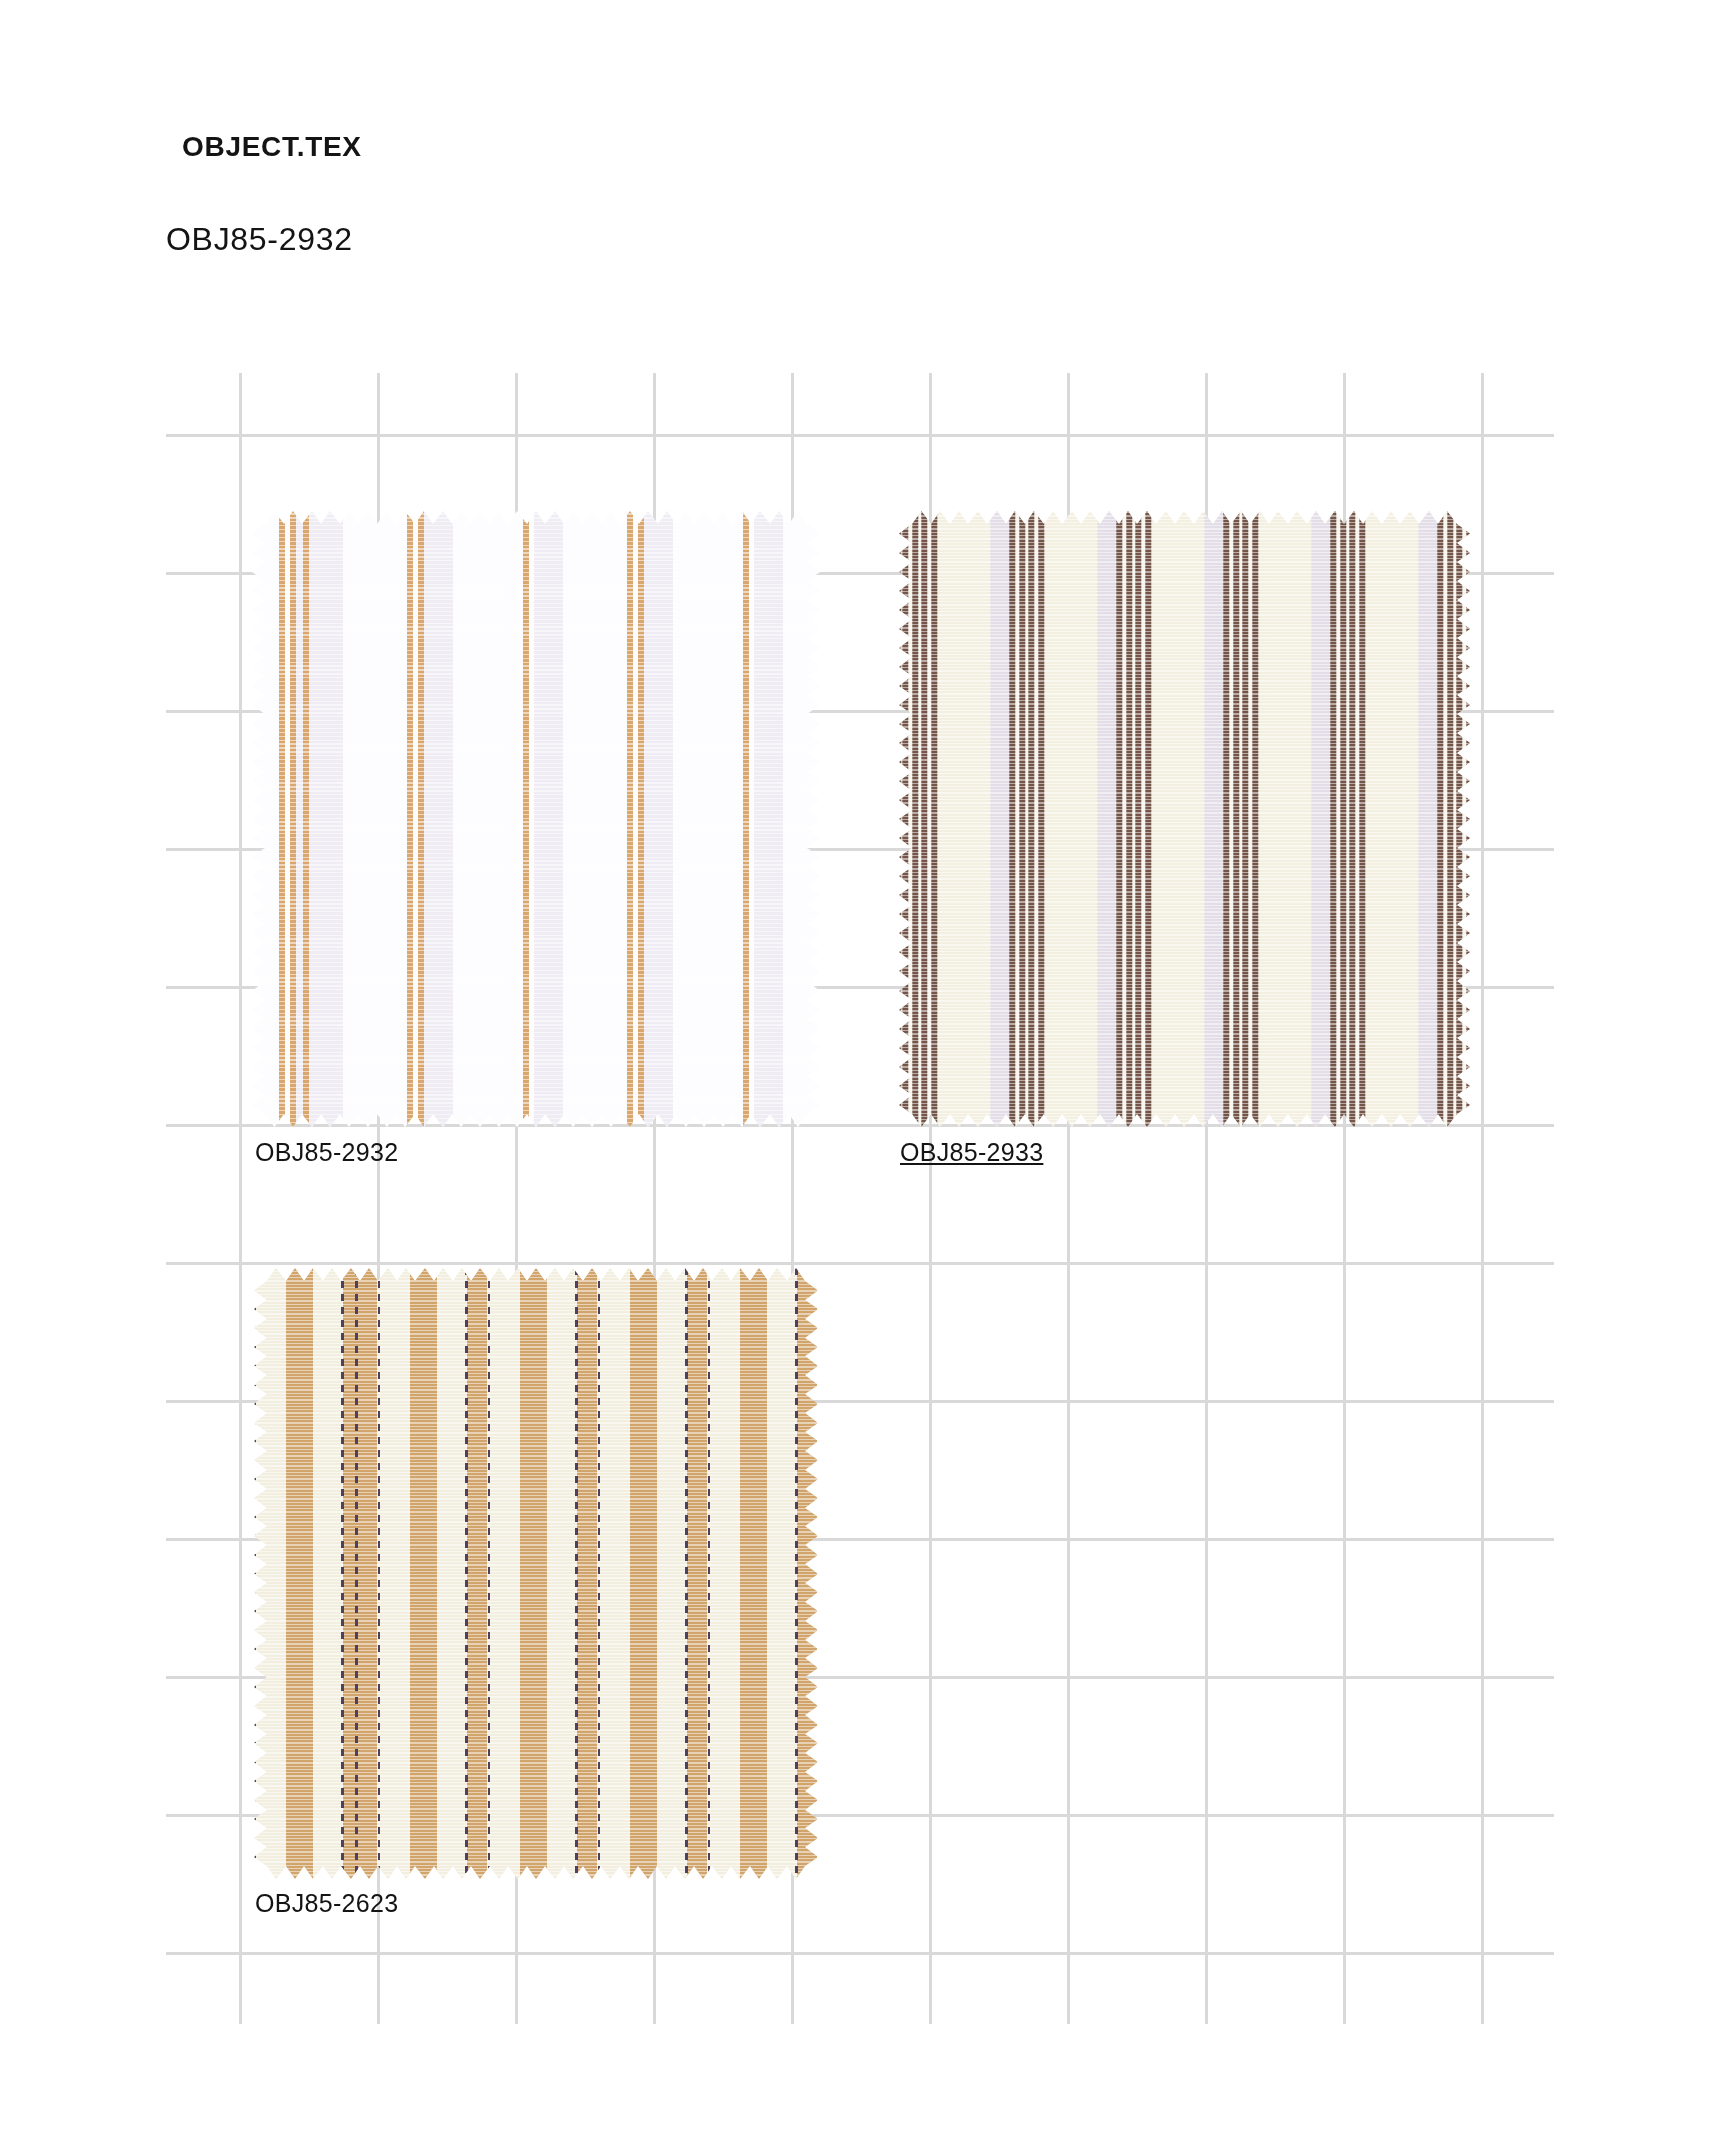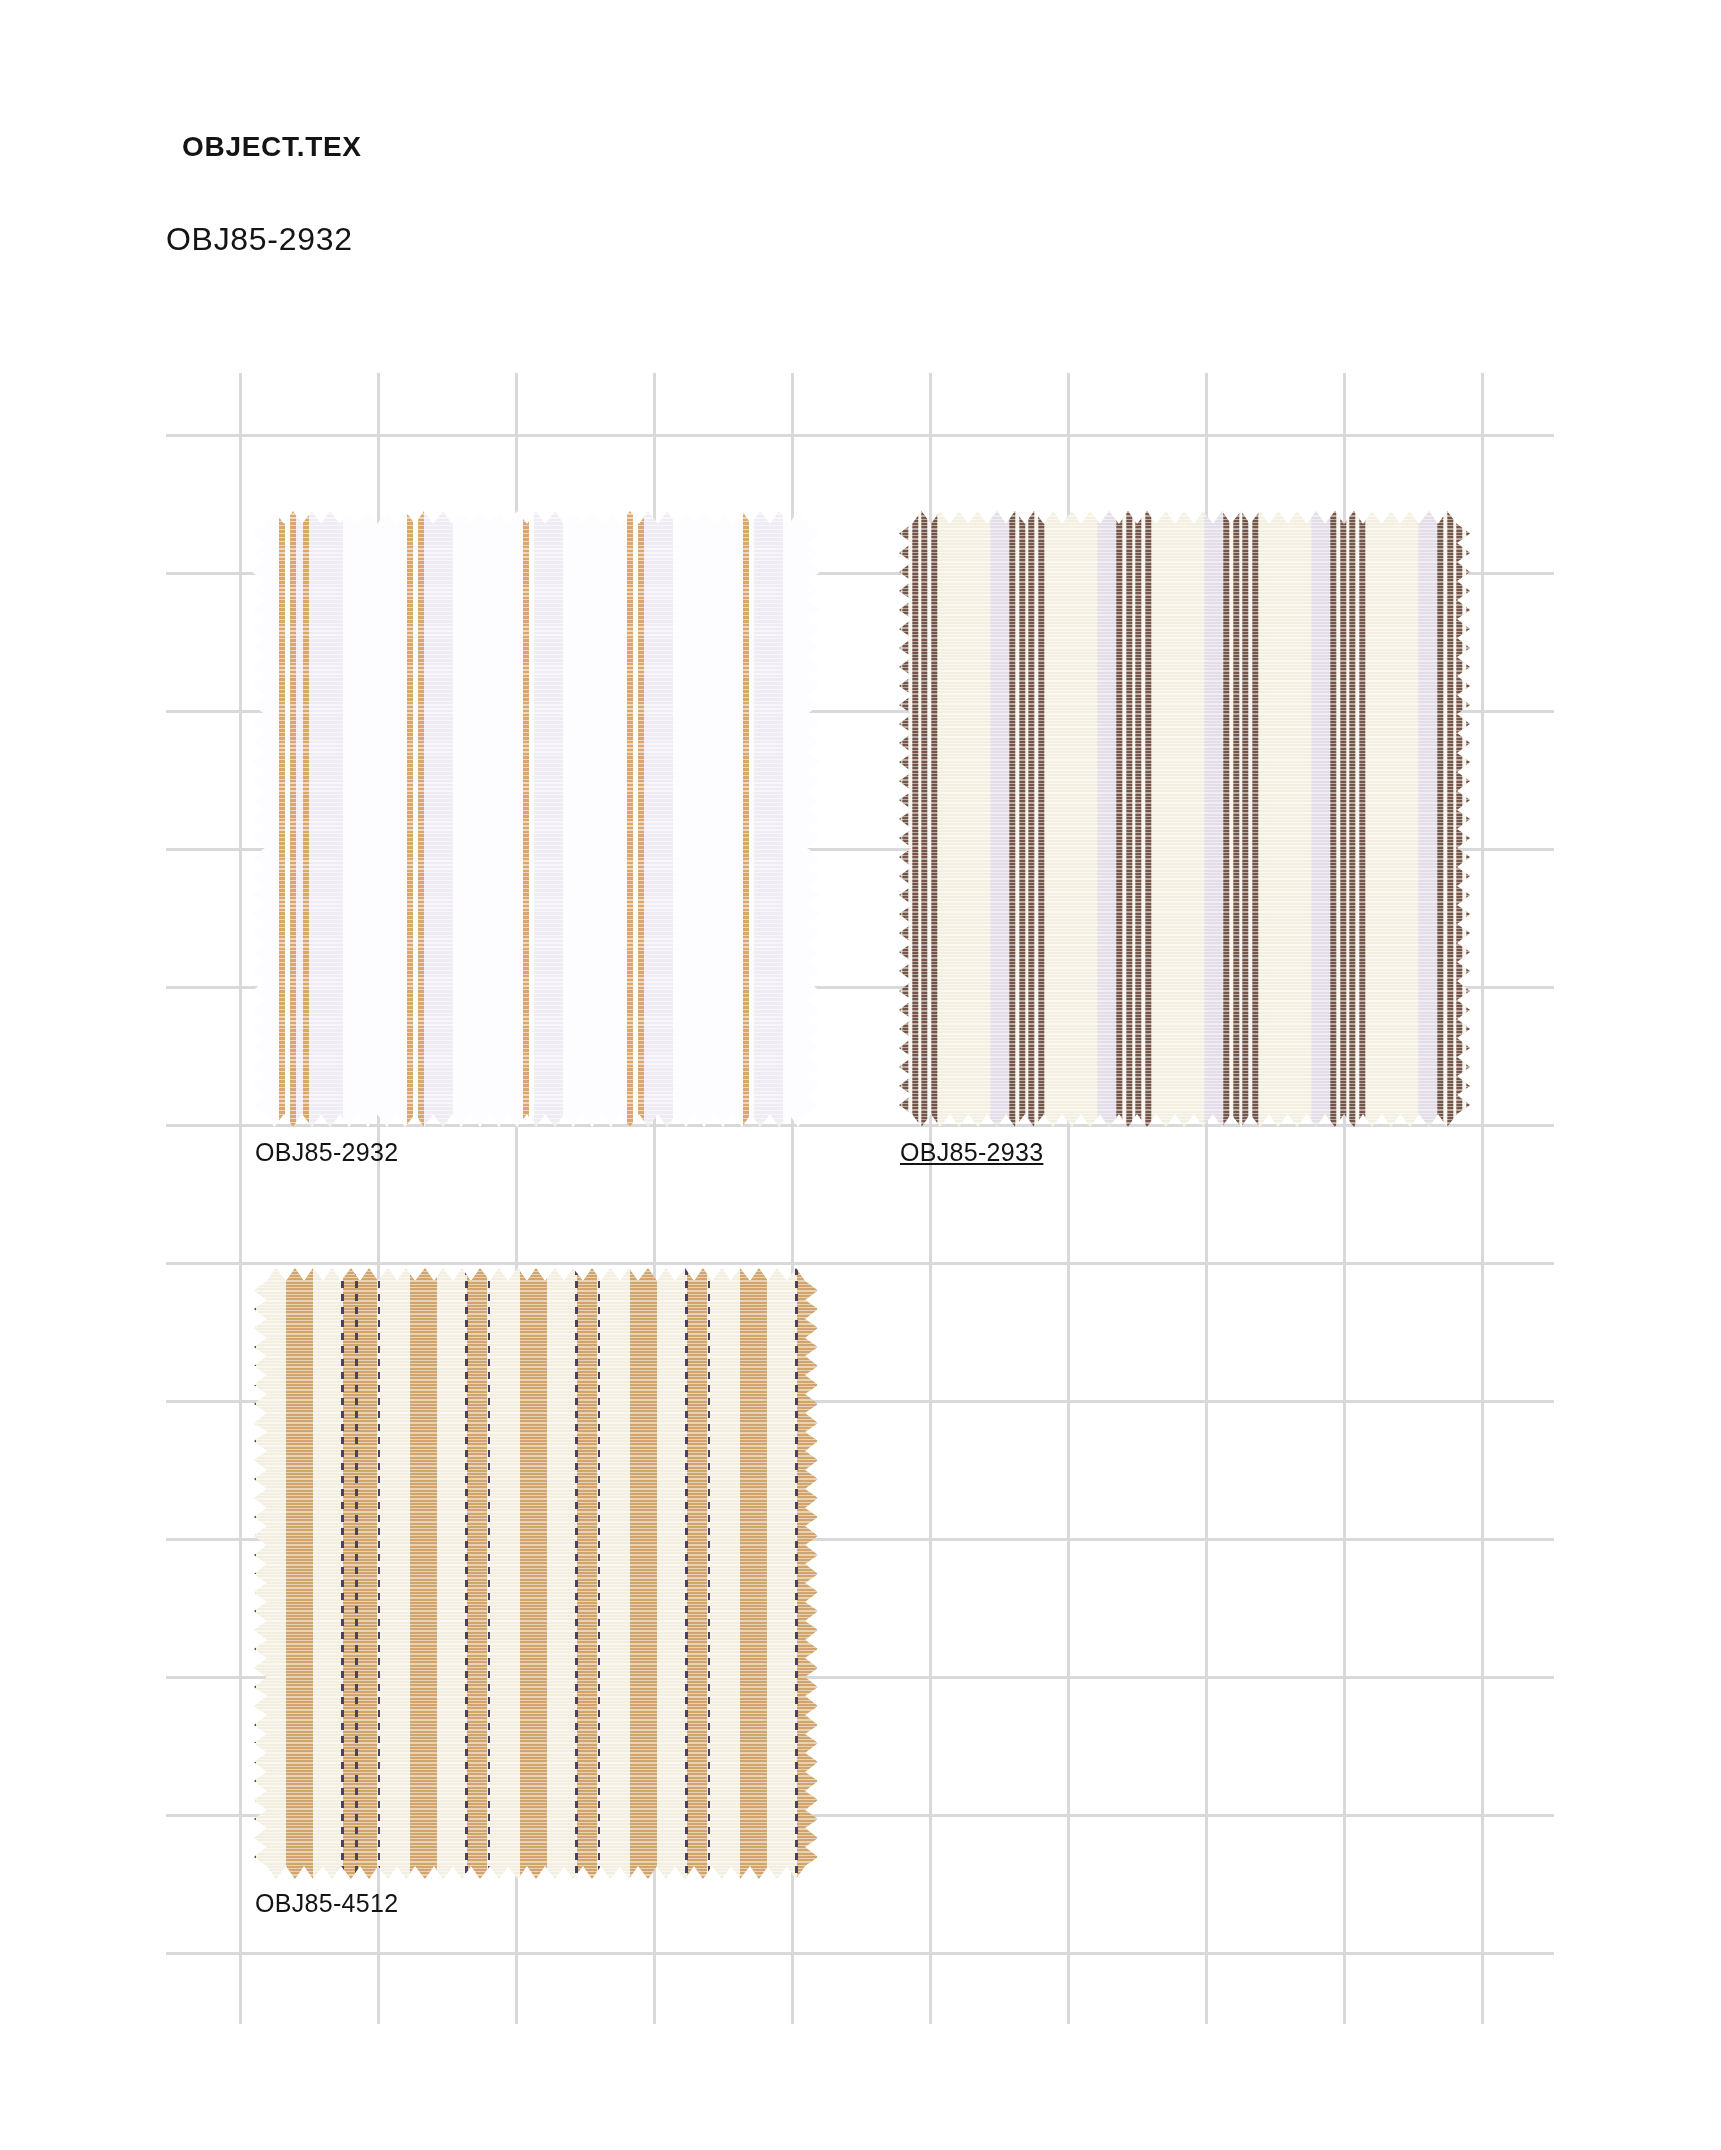--- a/index.html
+++ b/index.html
@@ -109,16 +109,16 @@
 
   <div class="grid-v"></div>
   <div class="grid-h"></div>
 
   <div class="swatch fab1" style="clip-path: polygon(13px 13px, 22.4px 0px, 32px 13px, 41px 0px, 50px 13px, 60px 0px, 69px 13px, 78px 0px, 88px 13px, 97px 0px, 106px 13px, 116px 0px, 125px 13px, 135px 0px, 144px 13px, 153px 0px, 163px 13px, 172px 0px, 181px 13px, 191px 0px, 200px 13px, 209px 0px, 219px 13px, 228px 0px, 237px 13px, 247px 0px, 256px 13px, 265px 0px, 275px 13px, 284px 0px, 293px 13px, 303px 0px, 312px 13px, 321px 0px, 331px 13px, 340px 0px, 350px 13px, 359px 0px, 368px 13px, 378px 0px, 387px 13px, 396px 0px, 406px 13px, 415px 0px, 424px 13px, 434px 0px, 443px 13px, 452px 0px, 462px 13px, 471px 0px, 480px 13px, 490px 0px, 499px 13px, 508px 0px, 518px 13px, 527px 0px, 537px 13px, 546px 0px, 555px 13px, 555px 13px, 568px 22.5px, 555px 32px, 568px 42px, 555px 51px, 568px 61px, 555px 70px, 568px 80px, 555px 89px, 568px 99px, 555px 108px, 568px 118px, 555px 127px, 568px 137px, 555px 146px, 568px 156px, 555px 165px, 568px 175px, 555px 184px, 568px 194px, 555px 203px, 568px 213px, 555px 222px, 568px 232px, 555px 242px, 568px 251px, 555px 261px, 568px 270px, 555px 280px, 568px 289px, 555px 299px, 568px 308px, 555px 318px, 568px 327px, 555px 337px, 568px 346px, 555px 356px, 568px 365px, 555px 375px, 568px 384px, 555px 394px, 568px 403px, 555px 413px, 568px 422px, 555px 432px, 568px 441px, 555px 451px, 568px 460px, 555px 470px, 568px 480px, 555px 489px, 568px 499px, 555px 508px, 568px 518px, 555px 527px, 568px 537px, 555px 546px, 568px 556px, 555px 565px, 568px 575px, 555px 584px, 568px 594px, 555px 603px, 555px 603px, 546px 616px, 537px 603px, 527px 616px, 518px 603px, 508px 616px, 499px 603px, 490px 616px, 480px 603px, 471px 616px, 462px 603px, 452px 616px, 443px 603px, 434px 616px, 424px 603px, 415px 616px, 406px 603px, 396px 616px, 387px 603px, 378px 616px, 368px 603px, 359px 616px, 350px 603px, 340px 616px, 331px 603px, 321px 616px, 312px 603px, 303px 616px, 293px 603px, 284px 616px, 275px 603px, 265px 616px, 256px 603px, 247px 616px, 237px 603px, 228px 616px, 219px 603px, 209px 616px, 200px 603px, 191px 616px, 181px 603px, 172px 616px, 163px 603px, 153px 616px, 144px 603px, 135px 616px, 125px 603px, 116px 616px, 106px 603px, 97px 616px, 88px 603px, 78px 616px, 69px 603px, 60px 616px, 50px 603px, 41px 616px, 32px 603px, 22.4px 616px, 13px 603px, 13px 603px, 0px 594px, 13px 584px, 0px 575px, 13px 565px, 0px 556px, 13px 546px, 0px 537px, 13px 527px, 0px 518px, 13px 508px, 0px 499px, 13px 489px, 0px 480px, 13px 470px, 0px 460px, 13px 451px, 0px 441px, 13px 432px, 0px 422px, 13px 413px, 0px 403px, 13px 394px, 0px 384px, 13px 375px, 0px 365px, 13px 356px, 0px 346px, 13px 337px, 0px 327px, 13px 318px, 0px 308px, 13px 299px, 0px 289px, 13px 280px, 0px 270px, 13px 261px, 0px 251px, 13px 242px, 0px 232px, 13px 222px, 0px 213px, 13px 203px, 0px 194px, 13px 184px, 0px 175px, 13px 165px, 0px 156px, 13px 146px, 0px 137px, 13px 127px, 0px 118px, 13px 108px, 0px 99px, 13px 89px, 0px 80px, 13px 70px, 0px 61px, 13px 51px, 0px 42px, 13px 32px, 0px 22.5px, 13px 13px);"></div>
   <div class="swatch fab2" style="clip-path: polygon(13px 13px, 22.4px 0px, 32px 13px, 41px 0px, 51px 13px, 60px 0px, 69px 13px, 79px 0px, 88px 13px, 98px 0px, 107px 13px, 116px 0px, 126px 13px, 135px 0px, 145px 13px, 154px 0px, 163px 13px, 173px 0px, 182px 13px, 191px 0px, 201px 13px, 210px 0px, 220px 13px, 229px 0px, 238px 13px, 248px 0px, 257px 13px, 267px 0px, 276px 13px, 285px 0px, 295px 13px, 304px 0px, 314px 13px, 323px 0px, 332px 13px, 342px 0px, 351px 13px, 361px 0px, 370px 13px, 379px 0px, 389px 13px, 398px 0px, 408px 13px, 417px 0px, 426px 13px, 436px 0px, 445px 13px, 455px 0px, 464px 13px, 473px 0px, 483px 13px, 492px 0px, 501px 13px, 511px 0px, 520px 13px, 530px 0px, 539px 13px, 548px 0px, 558px 13px, 558px 13px, 571px 22.5px, 558px 32px, 571px 42px, 558px 51px, 571px 61px, 558px 70px, 571px 80px, 558px 89px, 571px 99px, 558px 108px, 571px 118px, 558px 127px, 571px 137px, 558px 146px, 571px 156px, 558px 165px, 571px 175px, 558px 184px, 571px 194px, 558px 203px, 571px 213px, 558px 222px, 571px 232px, 558px 242px, 571px 251px, 558px 261px, 571px 270px, 558px 280px, 571px 289px, 558px 299px, 571px 308px, 558px 318px, 571px 327px, 558px 337px, 571px 346px, 558px 356px, 571px 365px, 558px 375px, 571px 384px, 558px 394px, 571px 403px, 558px 413px, 571px 422px, 558px 432px, 571px 441px, 558px 451px, 571px 460px, 558px 470px, 571px 480px, 558px 489px, 571px 499px, 558px 508px, 571px 518px, 558px 527px, 571px 537px, 558px 546px, 571px 556px, 558px 565px, 571px 575px, 558px 584px, 571px 594px, 558px 603px, 558px 603px, 548px 616px, 539px 603px, 530px 616px, 520px 603px, 511px 616px, 501px 603px, 492px 616px, 483px 603px, 473px 616px, 464px 603px, 455px 616px, 445px 603px, 436px 616px, 426px 603px, 417px 616px, 408px 603px, 398px 616px, 389px 603px, 379px 616px, 370px 603px, 361px 616px, 351px 603px, 342px 616px, 332px 603px, 323px 616px, 314px 603px, 304px 616px, 295px 603px, 285px 616px, 276px 603px, 267px 616px, 257px 603px, 248px 616px, 238px 603px, 229px 616px, 220px 603px, 210px 616px, 201px 603px, 191px 616px, 182px 603px, 173px 616px, 163px 603px, 154px 616px, 145px 603px, 135px 616px, 126px 603px, 116px 616px, 107px 603px, 98px 616px, 88px 603px, 79px 616px, 69px 603px, 60px 616px, 51px 603px, 41px 616px, 32px 603px, 22.4px 616px, 13px 603px, 13px 603px, 0px 594px, 13px 584px, 0px 575px, 13px 565px, 0px 556px, 13px 546px, 0px 537px, 13px 527px, 0px 518px, 13px 508px, 0px 499px, 13px 489px, 0px 480px, 13px 470px, 0px 460px, 13px 451px, 0px 441px, 13px 432px, 0px 422px, 13px 413px, 0px 403px, 13px 394px, 0px 384px, 13px 375px, 0px 365px, 13px 356px, 0px 346px, 13px 337px, 0px 327px, 13px 318px, 0px 308px, 13px 299px, 0px 289px, 13px 280px, 0px 270px, 13px 261px, 0px 251px, 13px 242px, 0px 232px, 13px 222px, 0px 213px, 13px 203px, 0px 194px, 13px 184px, 0px 175px, 13px 165px, 0px 156px, 13px 146px, 0px 137px, 13px 127px, 0px 118px, 13px 108px, 0px 99px, 13px 89px, 0px 80px, 13px 70px, 0px 61px, 13px 51px, 0px 42px, 13px 32px, 0px 22.5px, 13px 13px);"></div>
   <div class="swatch fab3" style="clip-path: polygon(13px 13px, 22px 0px, 32px 13px, 41px 0px, 50px 13px, 59px 0px, 69px 13px, 78px 0px, 87px 13px, 97px 0px, 106px 13px, 115px 0px, 124px 13px, 134px 0px, 143px 13px, 152px 0px, 161px 13px, 171px 0px, 180px 13px, 189px 0px, 199px 13px, 208px 0px, 217px 13px, 226px 0px, 236px 13px, 245px 0px, 254px 13px, 264px 0px, 273px 13px, 282px 0px, 291px 13px, 301px 0px, 310px 13px, 319px 0px, 329px 13px, 338px 0px, 347px 13px, 356px 0px, 366px 13px, 375px 0px, 384px 13px, 394px 0px, 403px 13px, 412px 0px, 421px 13px, 431px 0px, 440px 13px, 449px 0px, 458px 13px, 468px 0px, 477px 13px, 486px 0px, 496px 13px, 505px 0px, 514px 13px, 523px 0px, 533px 13px, 542px 0px, 551px 13px, 551px 13px, 564px 22.4px, 551px 32px, 564px 41px, 551px 51px, 564px 60px, 551px 70px, 564px 79px, 551px 88px, 564px 98px, 551px 107px, 564px 117px, 551px 126px, 564px 136px, 551px 145px, 564px 155px, 551px 164px, 564px 173px, 551px 183px, 564px 192px, 551px 202px, 564px 211px, 551px 221px, 564px 230px, 551px 240px, 564px 249px, 551px 258px, 564px 268px, 551px 277px, 564px 287px, 551px 296px, 564px 306px, 551px 315px, 564px 324px, 551px 334px, 564px 343px, 551px 353px, 564px 362px, 551px 372px, 564px 381px, 551px 390px, 564px 400px, 551px 409px, 564px 419px, 551px 428px, 564px 438px, 551px 447px, 564px 457px, 551px 466px, 564px 475px, 551px 485px, 564px 494px, 551px 504px, 564px 513px, 551px 523px, 564px 532px, 551px 542px, 564px 551px, 551px 560px, 564px 570px, 551px 579px, 564px 589px, 551px 598px, 551px 598px, 542px 611px, 533px 598px, 523px 611px, 514px 598px, 505px 611px, 496px 598px, 486px 611px, 477px 598px, 468px 611px, 458px 598px, 449px 611px, 440px 598px, 431px 611px, 421px 598px, 412px 611px, 403px 598px, 394px 611px, 384px 598px, 375px 611px, 366px 598px, 356px 611px, 347px 598px, 338px 611px, 329px 598px, 319px 611px, 310px 598px, 301px 611px, 291px 598px, 282px 611px, 273px 598px, 264px 611px, 254px 598px, 245px 611px, 236px 598px, 226px 611px, 217px 598px, 208px 611px, 199px 598px, 189px 611px, 180px 598px, 171px 611px, 161px 598px, 152px 611px, 143px 598px, 134px 611px, 124px 598px, 115px 611px, 106px 598px, 97px 611px, 87px 598px, 78px 611px, 69px 598px, 59px 611px, 50px 598px, 41px 611px, 32px 598px, 22px 611px, 13px 598px, 13px 598px, 0px 589px, 13px 579px, 0px 570px, 13px 560px, 0px 551px, 13px 542px, 0px 532px, 13px 523px, 0px 513px, 13px 504px, 0px 494px, 13px 485px, 0px 475px, 13px 466px, 0px 457px, 13px 447px, 0px 438px, 13px 428px, 0px 419px, 13px 409px, 0px 400px, 13px 390px, 0px 381px, 13px 372px, 0px 362px, 13px 353px, 0px 343px, 13px 334px, 0px 324px, 13px 315px, 0px 306px, 13px 296px, 0px 287px, 13px 277px, 0px 268px, 13px 258px, 0px 249px, 13px 240px, 0px 230px, 13px 221px, 0px 211px, 13px 202px, 0px 192px, 13px 183px, 0px 173px, 13px 164px, 0px 155px, 13px 145px, 0px 136px, 13px 126px, 0px 117px, 13px 107px, 0px 98px, 13px 88px, 0px 79px, 13px 70px, 0px 60px, 13px 51px, 0px 41px, 13px 32px, 0px 22.4px, 13px 13px);"></div>
 
   <div class="swatch-label label-1">OBJ85-2932</div>
   <div class="swatch-label label-2">OBJ85-2933</div>
-  <div class="swatch-label label-3">OBJ85-4512</div>
+  <div class="swatch-label label-3">OBJ85-2623</div>
 
 </div>
 
 
 </body></html>

